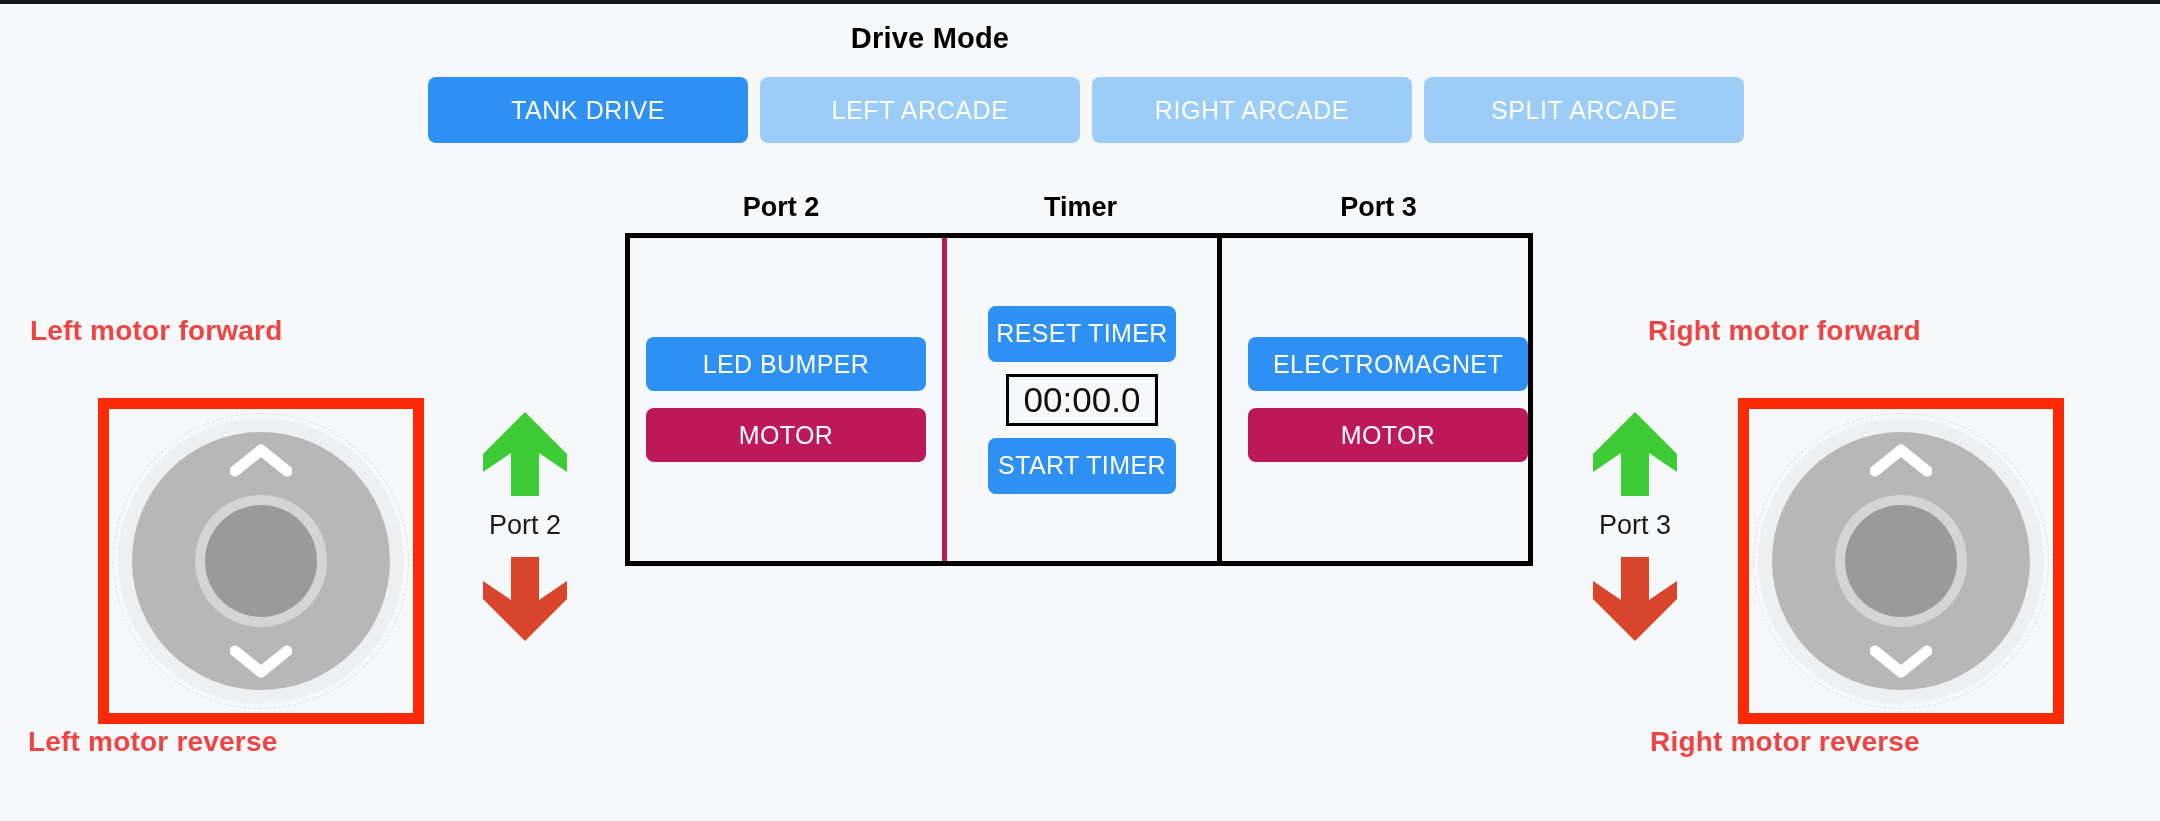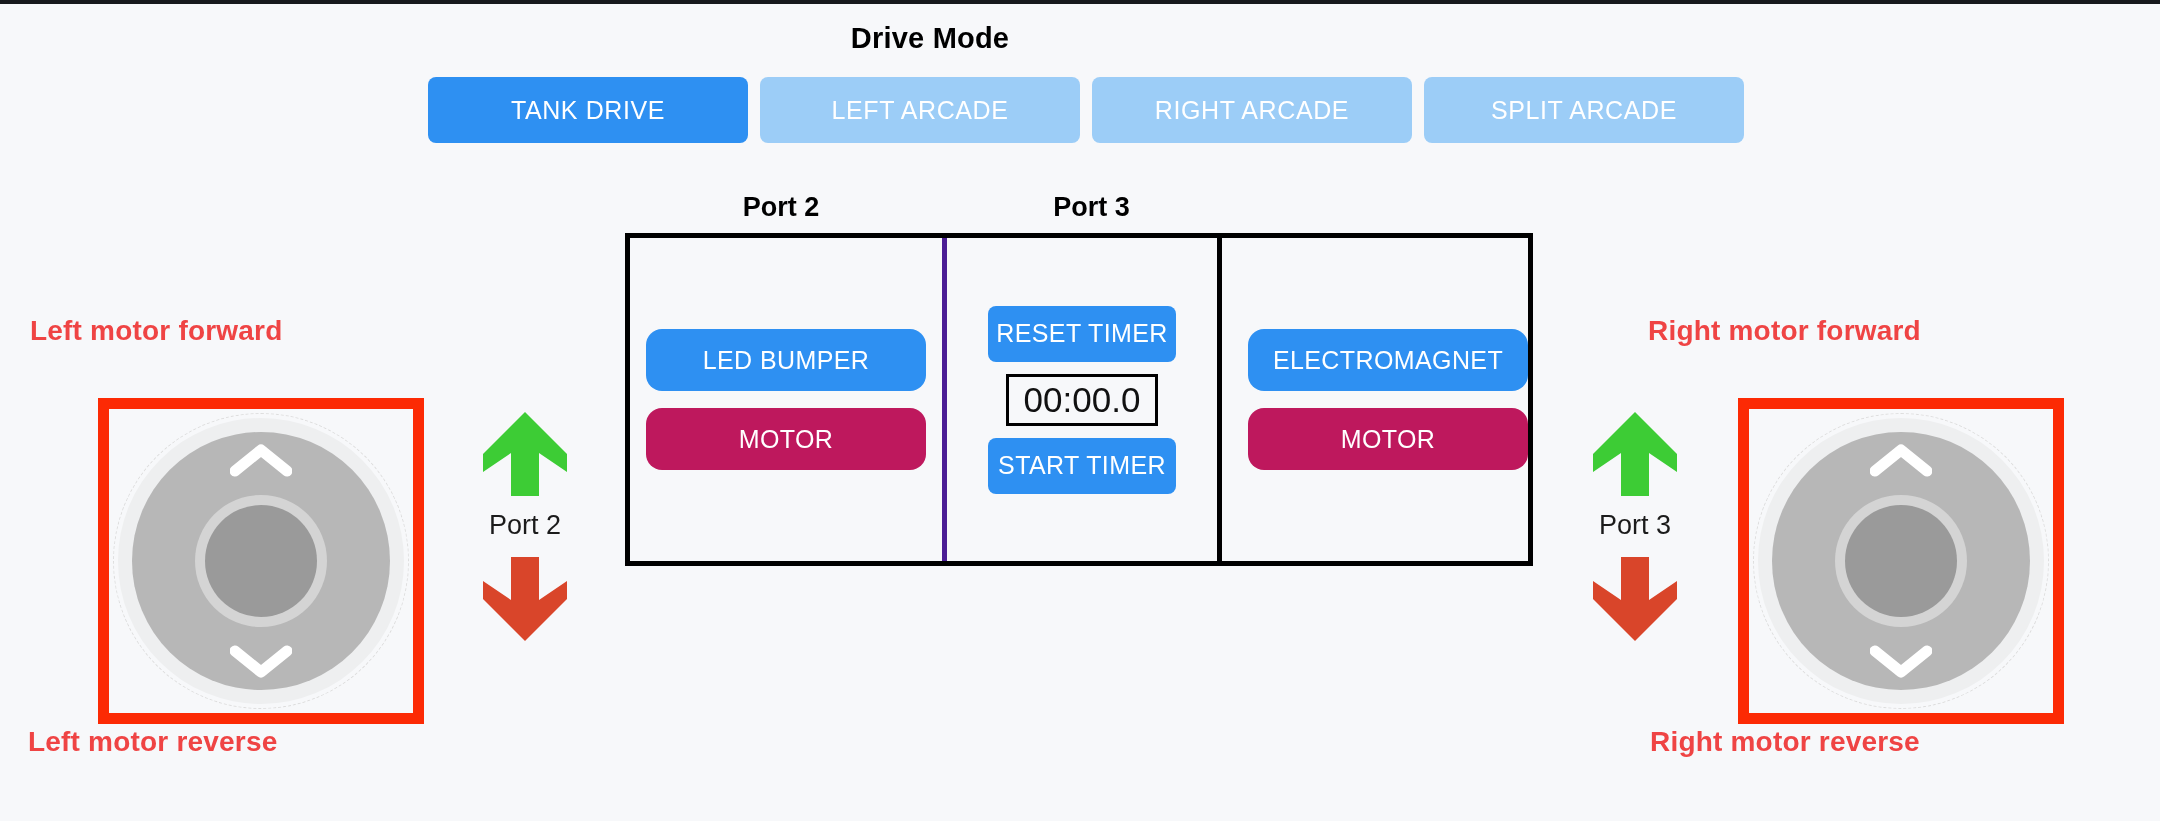--- a/index.html
+++ b/index.html
@@ -94,27 +94,27 @@
     background: #f7f8fa;
   }
   .panel-col {
     box-sizing: border-box;
     display: flex;
     flex-direction: column;
     align-items: center;
     justify-content: center;
   }
   .panel-col.side { width: 312px; }
-  .panel-col.mid  { width: 280px; border-left: 5px solid #4c1d95; border-right: 5px solid #000; }
+  .panel-col.mid  { width: 280px; border-left: 5px solid #be185d; border-right: 5px solid #000; }
   .panel-col.side.last { width: 306px; align-items: flex-end; }
 
   .pill {
     width: 280px;
-    height: 62px;
-    border-radius: 16px;
+    height: 54px;
+    border-radius: 8px;
     border: none;
     color: #fff;
     font-size: 25px;
     letter-spacing: 0.4px;
     display: flex;
     align-items: center;
     justify-content: center;
     cursor: pointer;
     font-family: "Liberation Sans", sans-serif;
     padding: 0;
@@ -260,20 +260,21 @@
 
   <div class="mode-row">
     <button class="mode-btn active">TANK DRIVE</button>
     <button class="mode-btn inactive">LEFT ARCADE</button>
     <button class="mode-btn inactive">RIGHT ARCADE</button>
     <button class="mode-btn inactive">SPLIT ARCADE</button>
   </div>
 
   <div class="panel-labels">
     <div class="panel-label p1">Port 2</div>
+    <div class="panel-label p2">Timer</div>
     <div class="panel-label p3">Port 3</div>
   </div>
 
   <div class="panel-box">
 
     <div class="panel-col side">
       <button class="pill dark spacer-below">LED BUMPER</button>
       <button class="pill light">MOTOR</button>
     </div>
 

